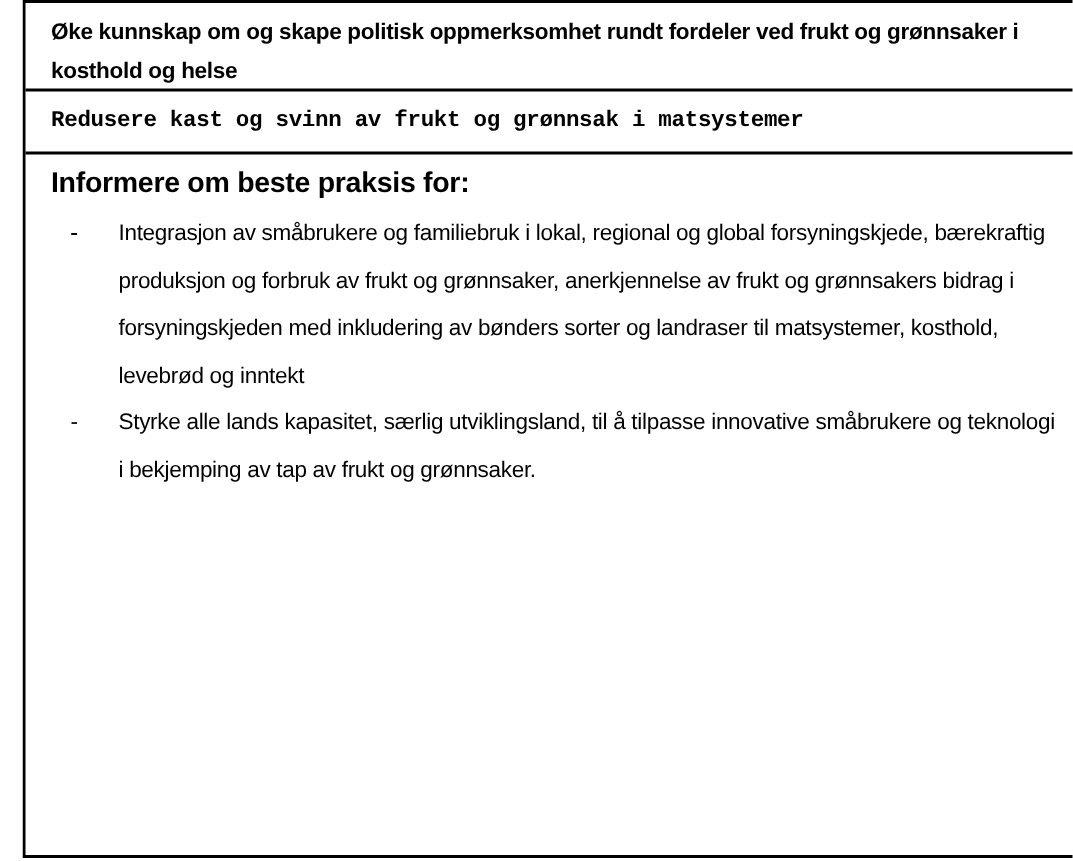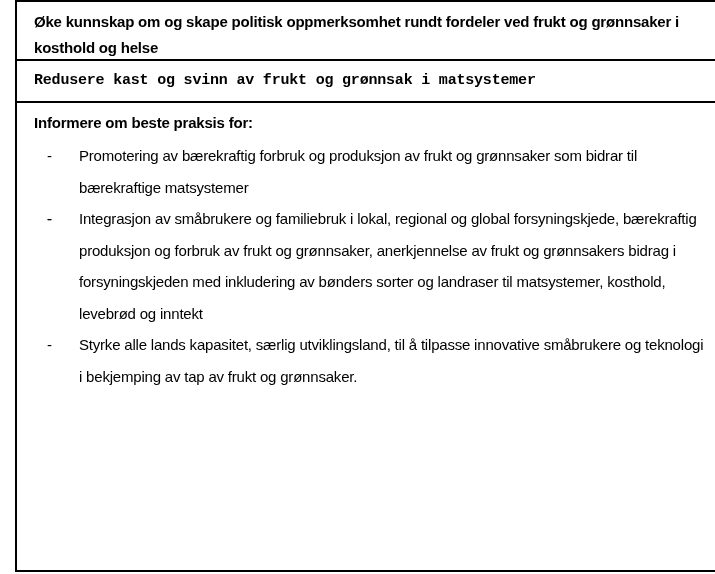--- a/index.html
+++ b/index.html
@@ -42,21 +42,21 @@
   .goal-text {
     margin: 0;
     font-size: 15px;
     font-weight: bold;
     line-height: 26px;
     letter-spacing: -0.2px;
     color: #000000;
   }
   .list-heading {
     margin: 0;
-    font-size: 15px;
+    font-size: 19px;
     font-weight: bold;
     line-height: 26px;
     letter-spacing: -0.2px;
     color: #000000;
   }
   .practice-list {
     margin-top: 4px;
   }
   .practice-item {
     position: relative;
@@ -90,21 +90,20 @@
       <p class="goal-text">Redusere kast og svinn av frukt og grønnsak i matsystemer</p>
     </div>
 
     <div class="trow trow-4">
       <p class="list-heading">Informere om beste praksis for:</p>
 
       <div class="practice-list">
 
         <div class="practice-item">
           <span class="dash-marker">-</span>
-          <span class="item-text">Promotering av bærekraftig forbruk og produksjon av frukt og grønnsaker som bidrar til bærekraftige matsystemer</span>
         </div>
 
         <div class="practice-item">
           <span class="dash-marker">-</span>
         </div>
 
         <div class="practice-item">
           <span class="dash-marker">-</span>
           <span class="item-text">Integrasjon av småbrukere og familiebruk i lokal, regional og global forsyningskjede, bærekraftig produksjon og forbruk av frukt og grønnsaker, anerkjennelse av frukt og grønnsakers bidrag i forsyningskjeden med inkludering av bønders sorter og landraser til matsystemer, kosthold, levebrød og inntekt</span>
         </div>

